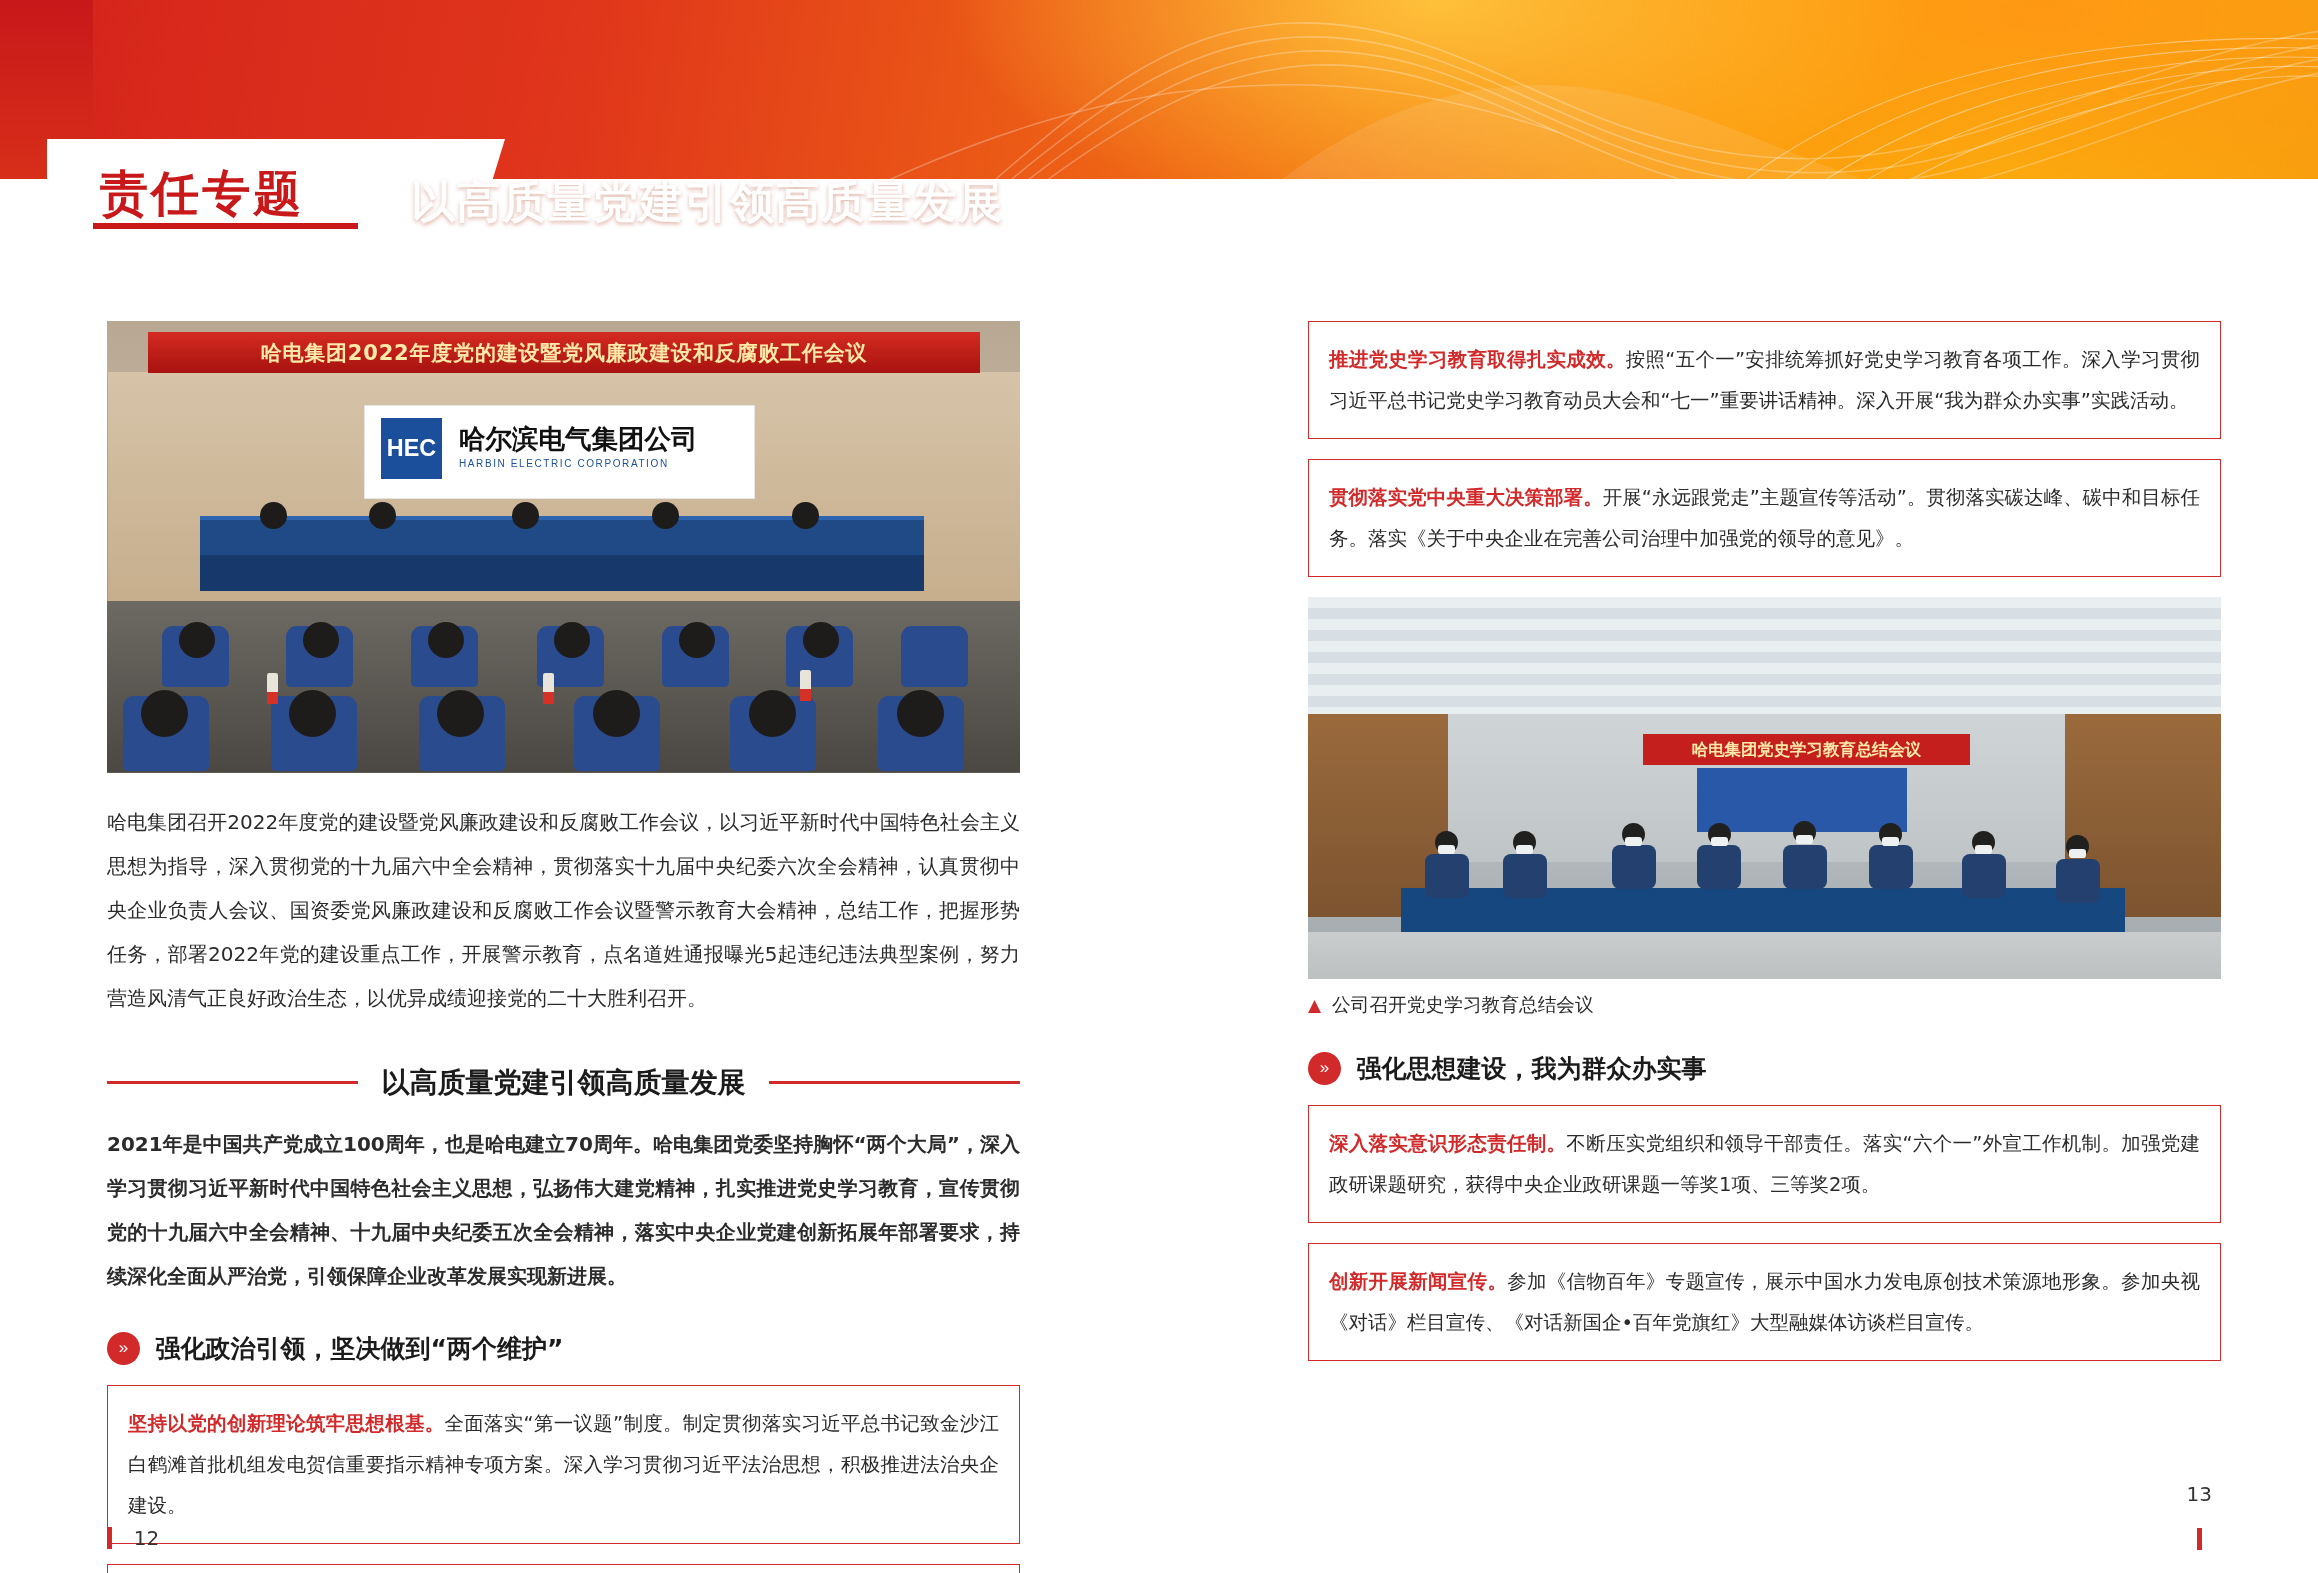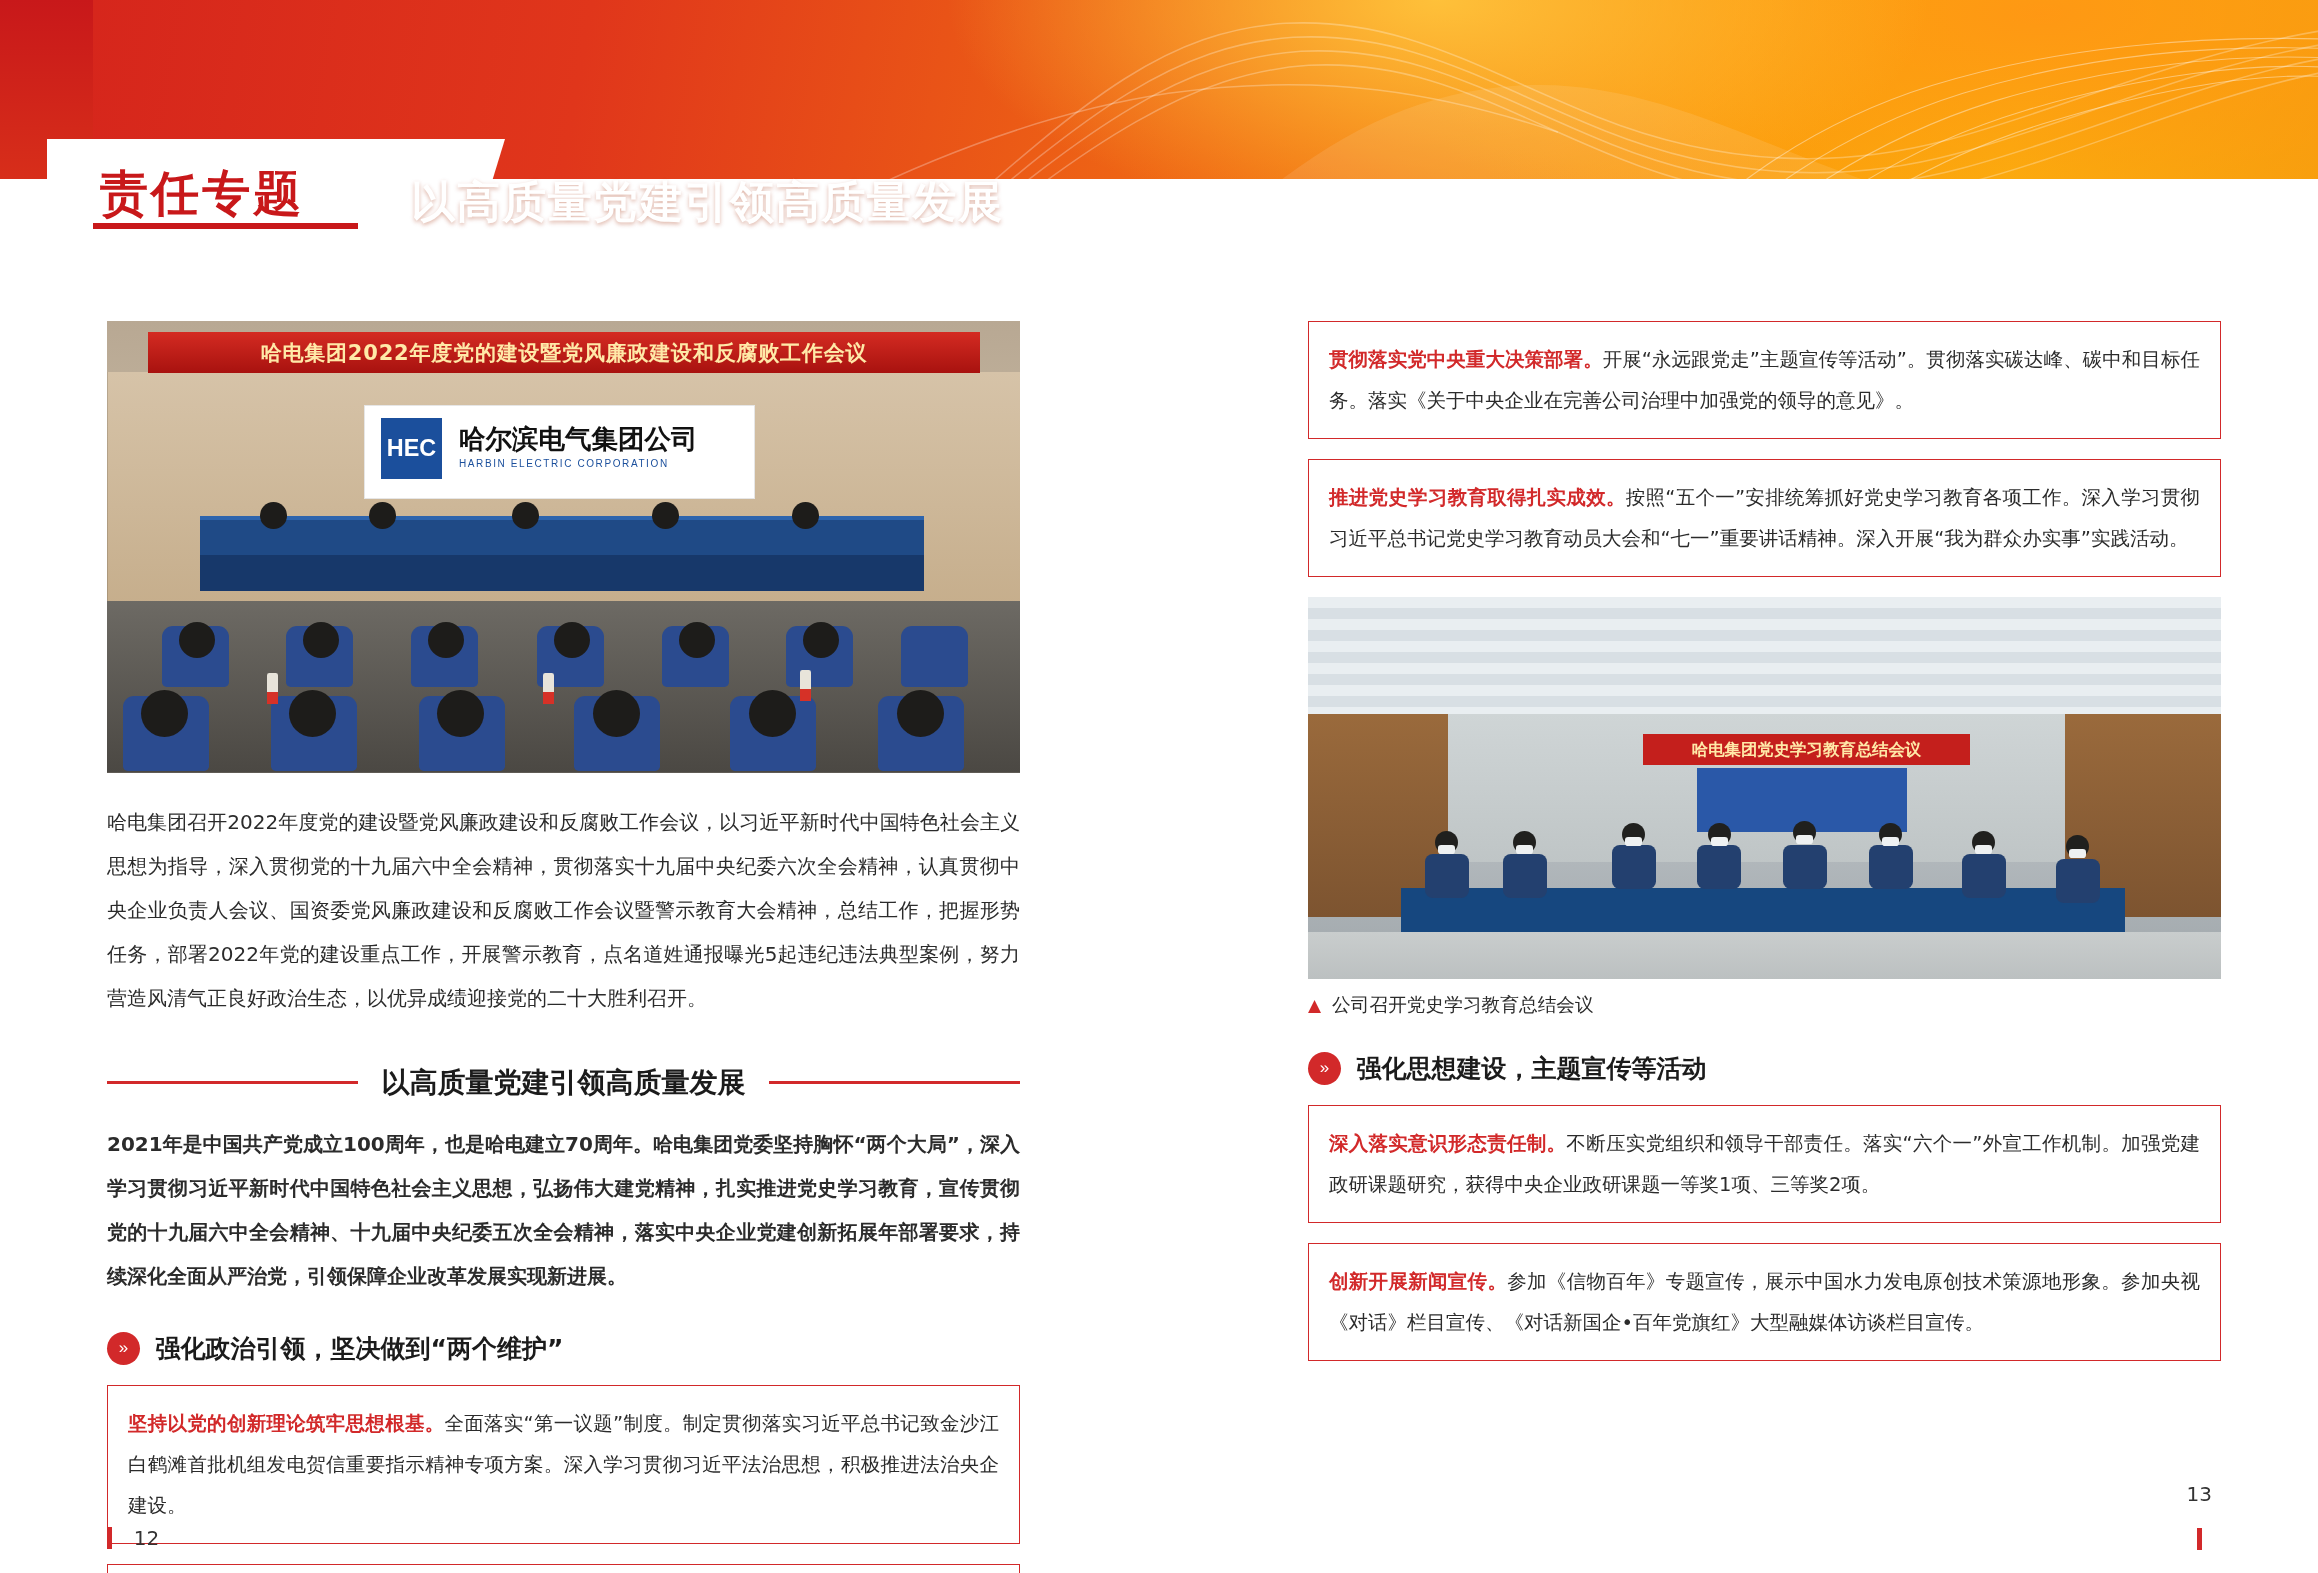--- a/index.html
+++ b/index.html
@@ -248,24 +248,24 @@
       <b>坚持以党的创新理论筑牢思想根基。</b><span>全面落实“第一议题”制度。制定贯彻落实习近平总书记致金沙江白鹤滩首批机组发电贺信重要指示精神专项方案。深入学习贯彻习近平法治思想，积极推进法治央企建设。</span>
     </div>
     <div class="rbox">
       
     </div>
   </div>
 
   <div class="col-right">
 
     <div class="rbox">
+      <b>推进党史学习教育取得扎实成效。</b><span>按照“五个一”安排统筹抓好党史学习教育各项工作。深入学习贯彻习近平总书记党史学习教育动员大会和“七一”重要讲话精神。深入开展“我为群众办实事”实践活动。</span>
+    </div>
+    <div class="rbox">
       <b>贯彻落实党中央重大决策部署。</b><span>开展“永远跟党走”主题宣传等活动”。贯彻落实碳达峰、碳中和目标任务。落实《关于中央企业在完善公司治理中加强党的领导的意见》。</span>
-    </div>
-    <div class="rbox">
-      <b>推进党史学习教育取得扎实成效。</b><span>按照“五个一”安排统筹抓好党史学习教育各项工作。深入学习贯彻习近平总书记党史学习教育动员大会和“七一”重要讲话精神。深入开展“我为群众办实事”实践活动。</span>
     </div>
 
     <div class="photo photo2">
       <div class="p2-ceiling"></div>
       <div class="p2-wall"></div>
       <div class="p2-wood"></div>
       <div class="p2-wood-r"></div>
       <div class="p2-banner">哈电集团党史学习教育总结会议</div>
       <div class="p2-screen"></div>
       <div class="p2-table"></div>
@@ -304,21 +304,21 @@
       <div class="p2-mask" style="left:761px;top:252px;"></div>
     </div>
 
     <div class="fig-cap">
       <span class="tri">▲</span>
       <span>公司召开党史学习教育总结会议</span>
     </div>
 
     <div class="arrow-head">
       <div class="circle">»</div>
-      <div class="txt">强化思想建设，主题宣传等活动</div>
+      <div class="txt">强化思想建设，我为群众办实事</div>
     </div>
 
     <div class="rbox">
       <b>深入落实意识形态责任制。</b><span>不断压实党组织和领导干部责任。落实“六个一”外宣工作机制。加强党建政研课题研究，获得中央企业政研课题一等奖1项、三等奖2项。</span>
     </div>
     <div class="rbox">
       <b>创新开展新闻宣传。</b><span>参加《信物百年》专题宣传，展示中国水力发电原创技术策源地形象。参加央视《对话》栏目宣传、《对话新国企•百年党旗红》大型融媒体访谈栏目宣传。</span>
     </div>
   </div>
 

